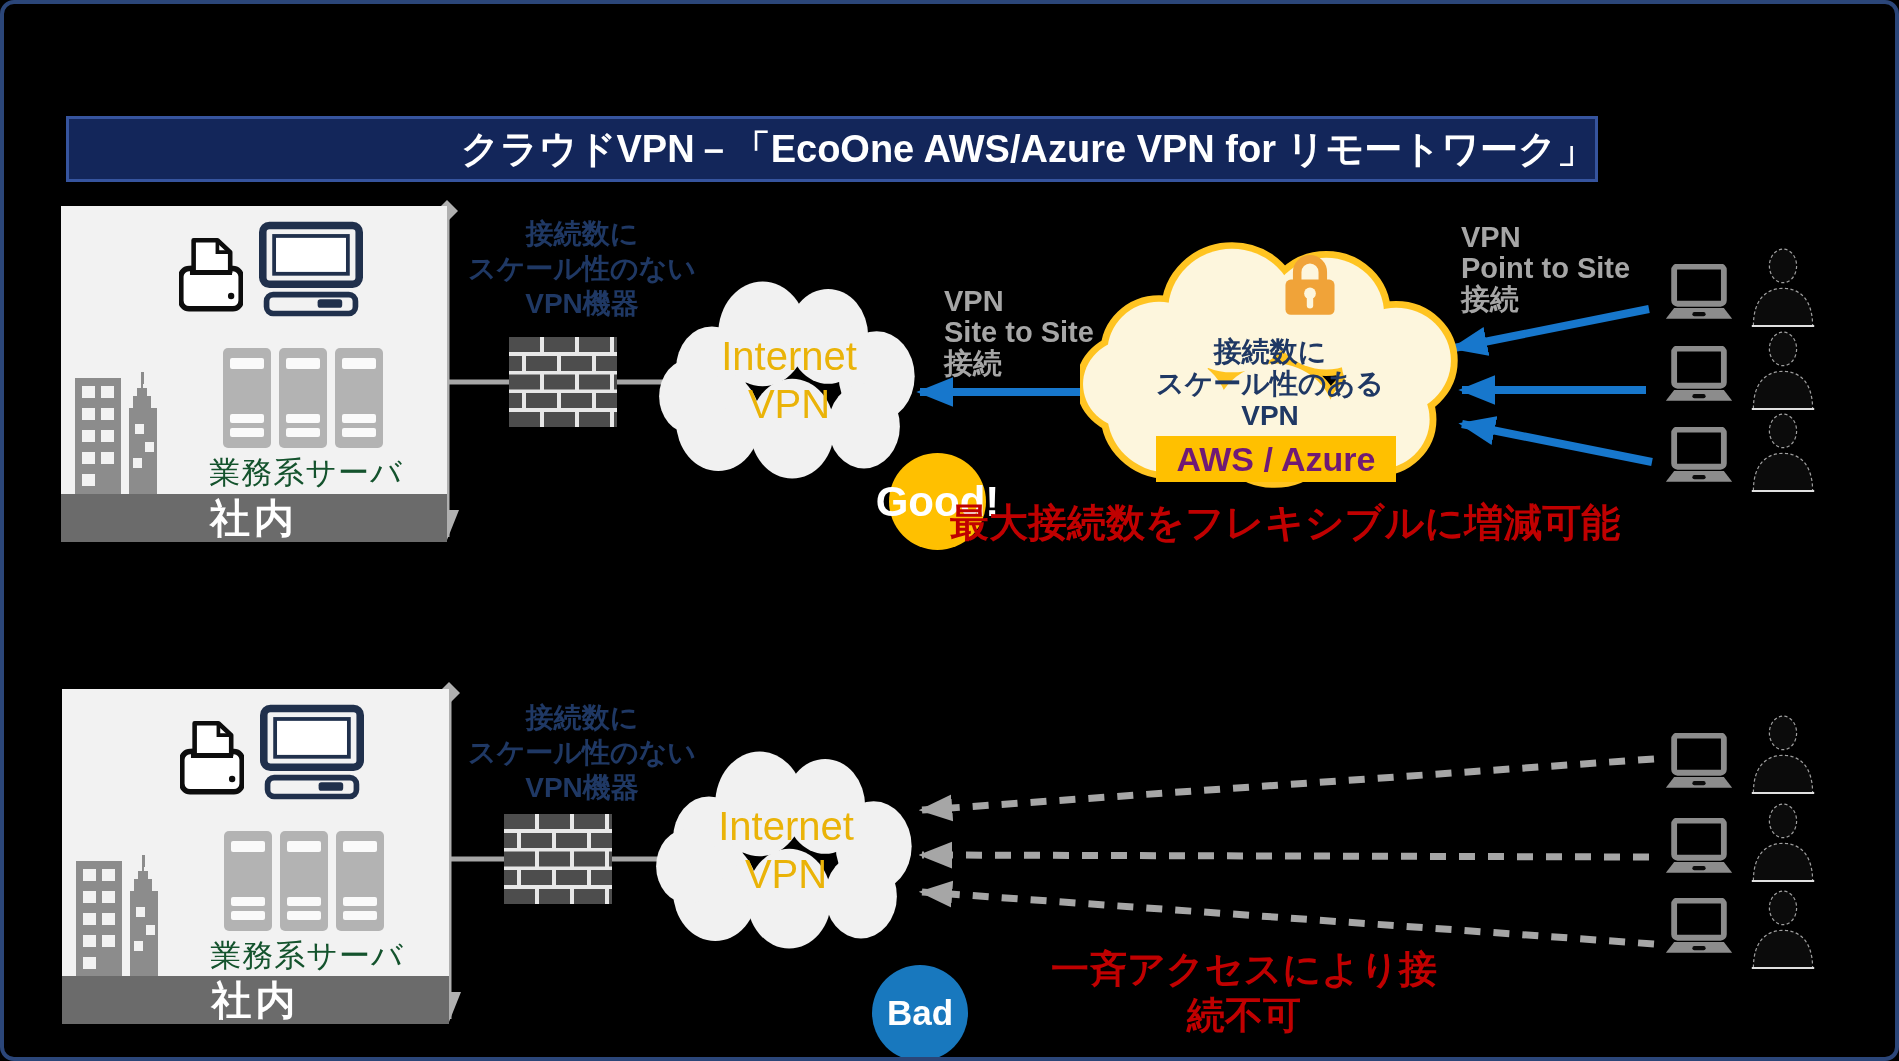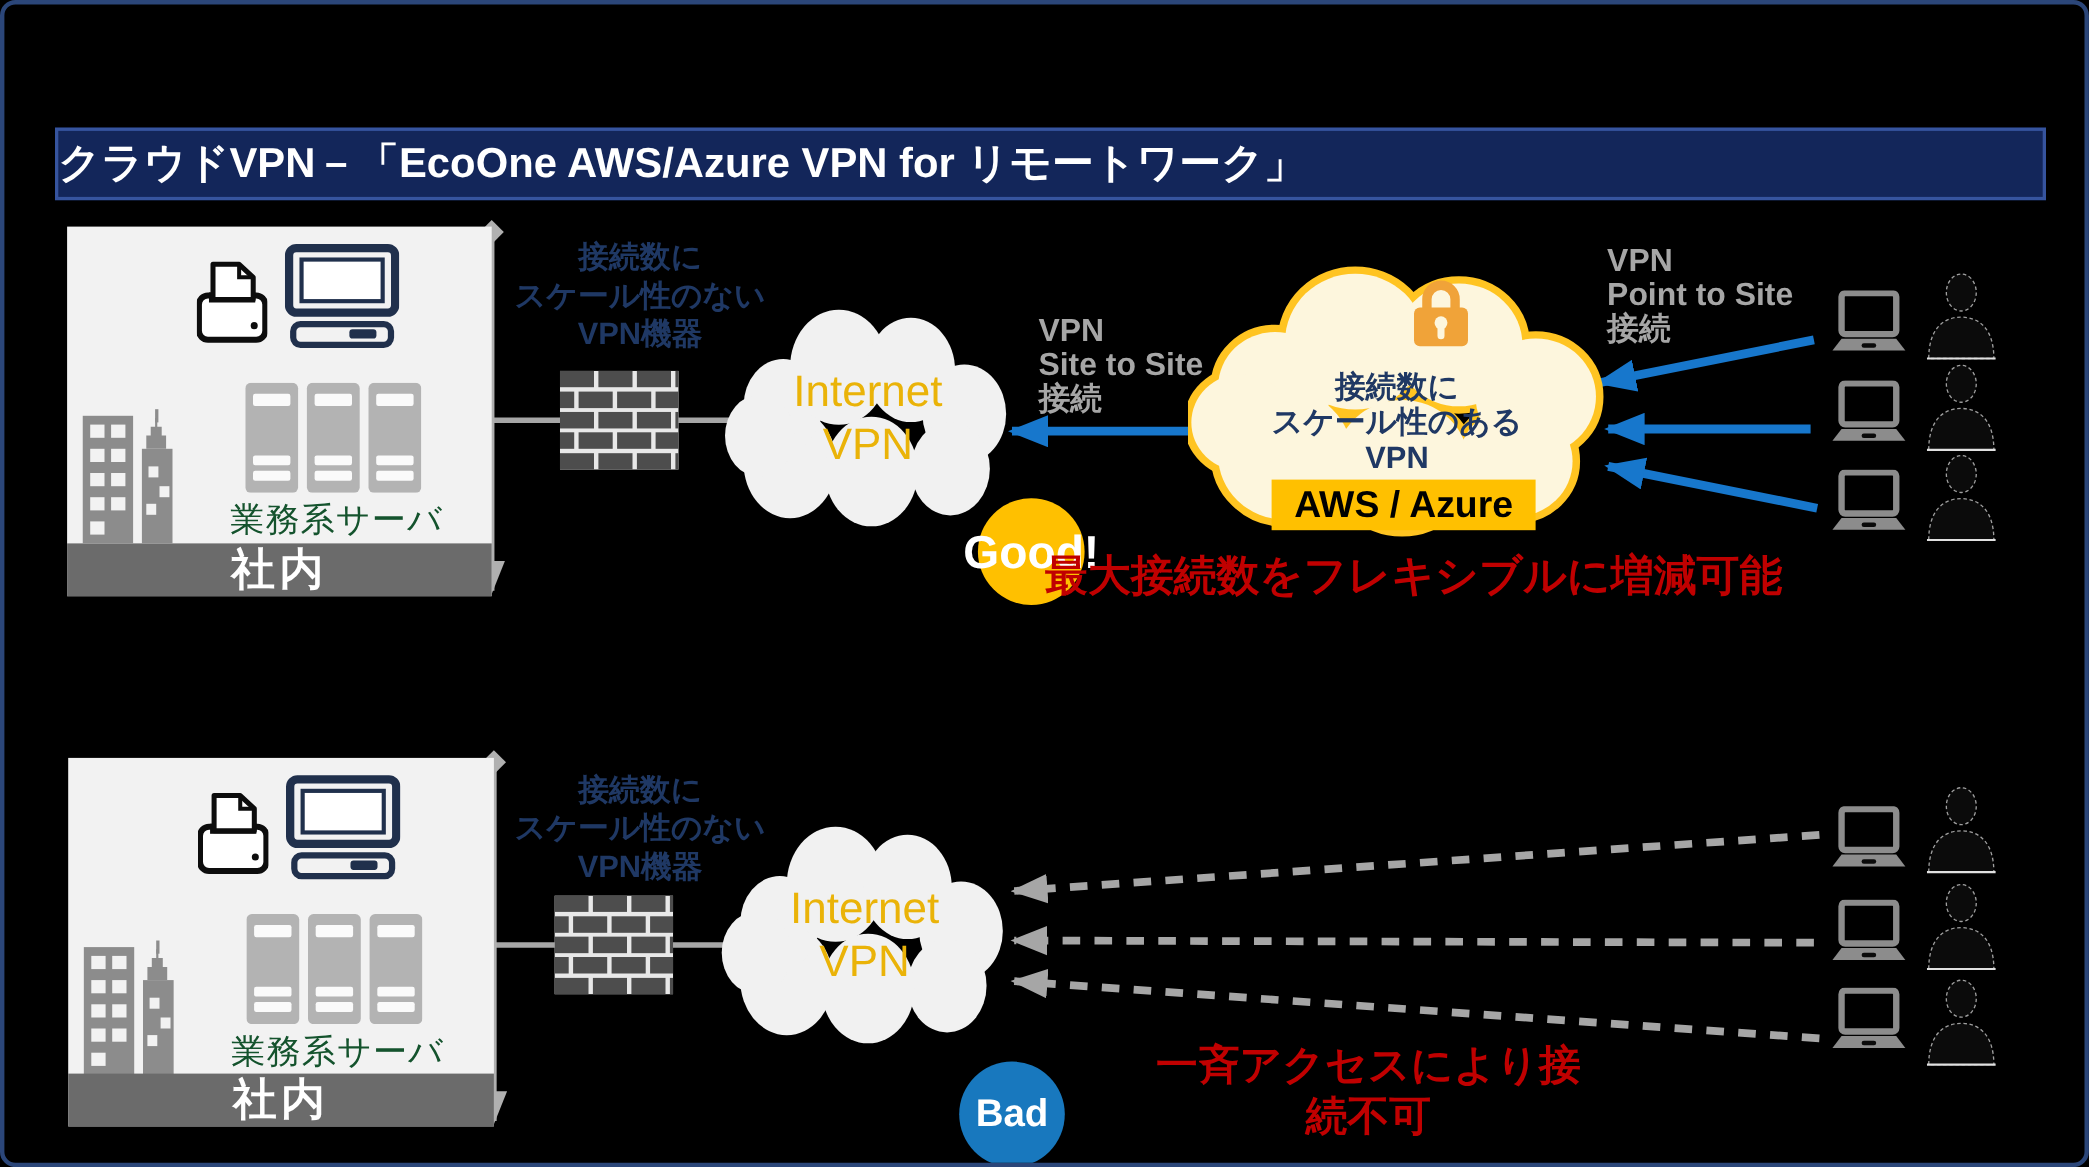--- a/index.html
+++ b/index.html
@@ -9,23 +9,23 @@
   #canvas {
     position:relative; width:1899px; height:1061px;
     background:#000;
     border:4px solid #2b4679; border-radius:14px;
     overflow:hidden;
   }
 
   svg.connectors { position:absolute; left:0; top:0; width:1899px; height:1061px; }
 
   .banner {
-    position:absolute; left:46px; width:1810px;
+    position:absolute; left:62px; width:1532px;
     background:#13265a; border:3px solid #36549e;
-    color:#fff; font-weight:bold; text-align:left;
+    color:#fff; font-weight:bold; text-align:right;
   }
   .banner.b1 { top:112px; height:66px; font-size:38px; line-height:60px; }
   .banner.b2 { top:584px; height:60px; font-size:37px; line-height:54px; }
 
   .office { position:absolute; background:#f2f2f2; }
   .office .obj { position:absolute; }
   .office .srv-label {
     position:absolute; left:118px; top:246px; width:254px;
     text-align:center; font-size:31px; color:#14532d; letter-spacing:1px;
   }
@@ -55,21 +55,21 @@
   }
 
   .aws-cloud { position:absolute; left:1076px; top:236px; width:380px; height:250px; }
   .aws-cloud .lock { position:absolute; left:198px; top:14px; width:64px; height:64px; }
   .aws-cloud .aws-note {
     position:absolute; left:0; right:0; top:96px; text-align:center;
     color:#1f3864; font-weight:bold; font-size:28px; line-height:32px;
   }
   .aws-cloud .aws-banner {
     position:absolute; left:76px; top:196px; width:240px; height:46px;
-    background:#ffc000; color:#000000; font-weight:bold;
+    background:#ffc000; color:#701a75; font-weight:bold;
     font-size:34px; line-height:46px; text-align:center;
   }
 
   .badge {
     position:absolute; border-radius:50%;
     display:flex; align-items:center; justify-content:center;
     color:#fff; font-weight:bold;
   }
   .badge.good { left:885px; top:449px; width:97px; height:97px; background:#ffc000; font-size:42px; }
   .badge.bad  { left:868px; top:961px; width:96px; height:96px; background:#1878be; font-size:35px; }

